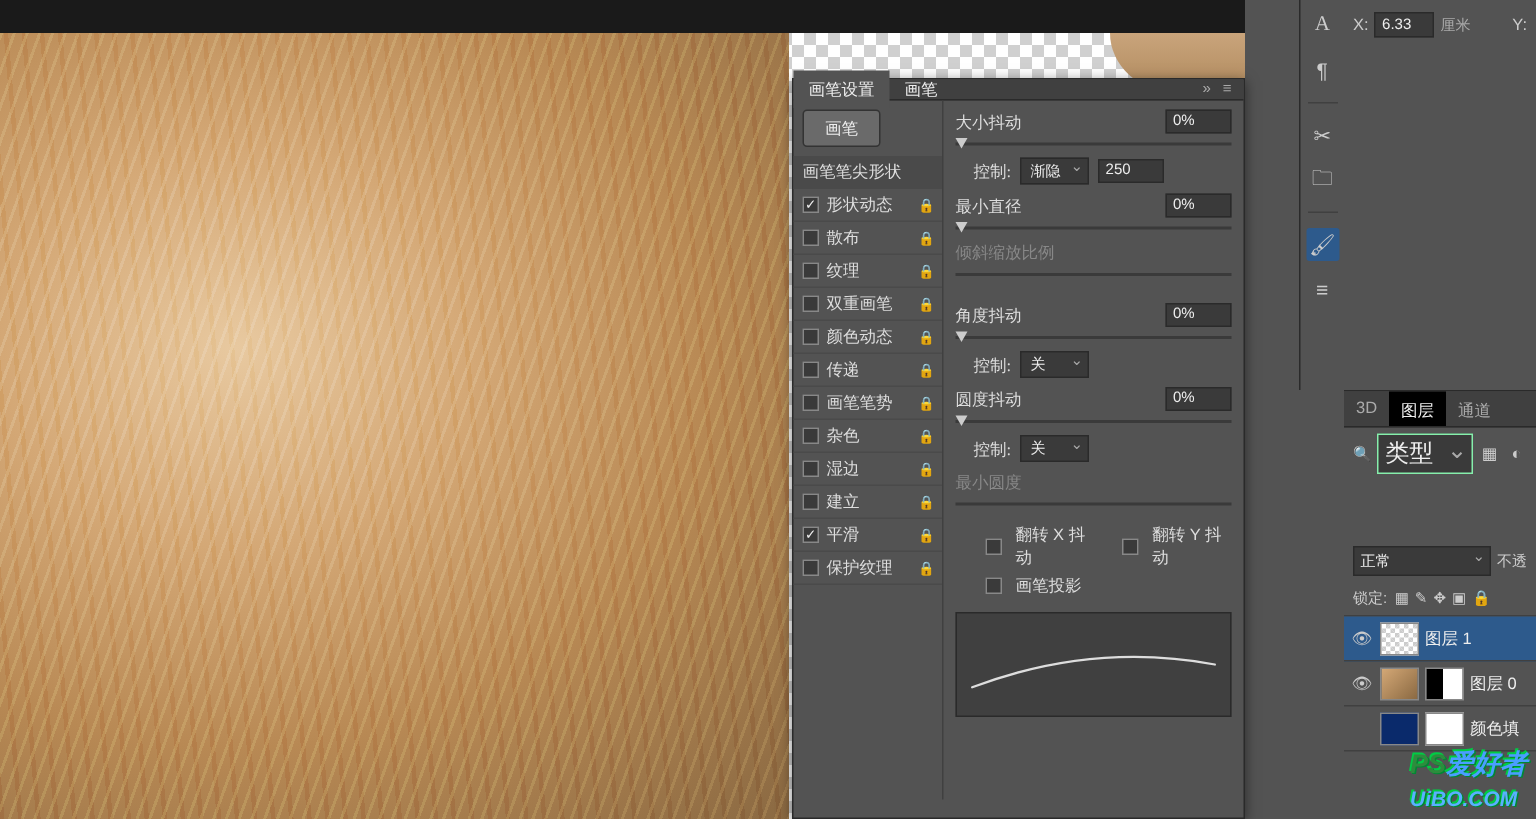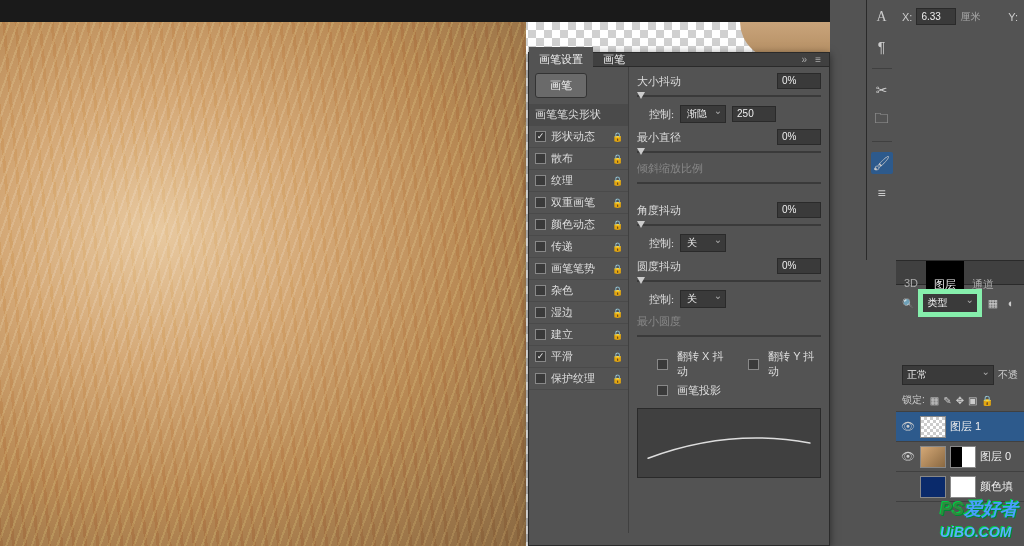--- a/index.html
+++ b/index.html
@@ -68,24 +68,24 @@
     .strip-icon { width: 22px; height: 22px; display: flex; align-items: center; justify-content: center; color: #ccc; font-size: 14px; }
     .strip-sep { width: 20px; height: 1px; background: #404040; margin: 2px 0; }
     
     .top-right { position: absolute; right: 0; top: 0; width: 128px; height: 260px; background: #535353; }
     .xy-row { display: flex; align-items: center; gap: 4px; padding: 8px 6px; color: #ccc; font-size: 11px; }
     .xy-val { background: #3a3a3a; border: 1px solid #2a2a2a; padding: 2px 4px; min-width: 40px; color: #eee; font-size: 10px; }
     .xy-unit { color: #aaa; font-size: 10px; }
     
     .layers-panel { position: absolute; right: 0; top: 260px; width: 128px; height: 286px; background: #535353; border-top: 1px solid #2a2a2a; }
     .layers-tabs { display: flex; height: 24px; background: #404040; border-bottom: 1px solid #2a2a2a; }
-    .ltab { padding: 16px 8px; color: #aaa; font-size: 11px; }
+    .ltab { padding: 5px 8px; color: #aaa; font-size: 11px; }
     .ltab.active { background: #000000; color: #eee; }
     .layers-row1 { display: flex; align-items: center; gap: 4px; padding: 4px 6px; }
-    .filter-select { flex: 1; background: #3a3a3a; border: 5px solid #86efac; color: #eee; font-size: 10px; padding: 2px 4px; position: relative; }
+    .filter-select { flex: 1; background: #3a3a3a; border: 1px solid #86efac; color: #eee; font-size: 16px; padding: 2px 4px; position: relative; }
     .filter-select::after { content:'⌄'; position:absolute; right:3px; top:0; color:#aaa; }
     .mini-icon { width: 14px; height: 14px; color: #ccc; font-size: 11px; display: flex; align-items: center; justify-content: center; }
     .layers-row2 { display: flex; align-items: center; gap: 4px; padding: 4px 6px; margin-top: 40px; }
     .blend-select { flex: 1; background: #3a3a3a; border: 1px solid #2a2a2a; color: #eee; font-size: 10px; padding: 2px 4px; position: relative; }
     .blend-select::after { content:'⌄'; position:absolute; right:3px; top:0; color:#aaa; }
     .lock-row { display: flex; align-items: center; gap: 5px; padding: 4px 6px; color: #ccc; font-size: 10px; }
     .lock-icons { display: flex; gap: 4px; }
     
     .layer-list { border-top: 1px solid #404040; }
     .layer-item { display: flex; align-items: center; height: 30px; border-bottom: 1px solid #404040; padding: 0 4px; gap: 4px; }

